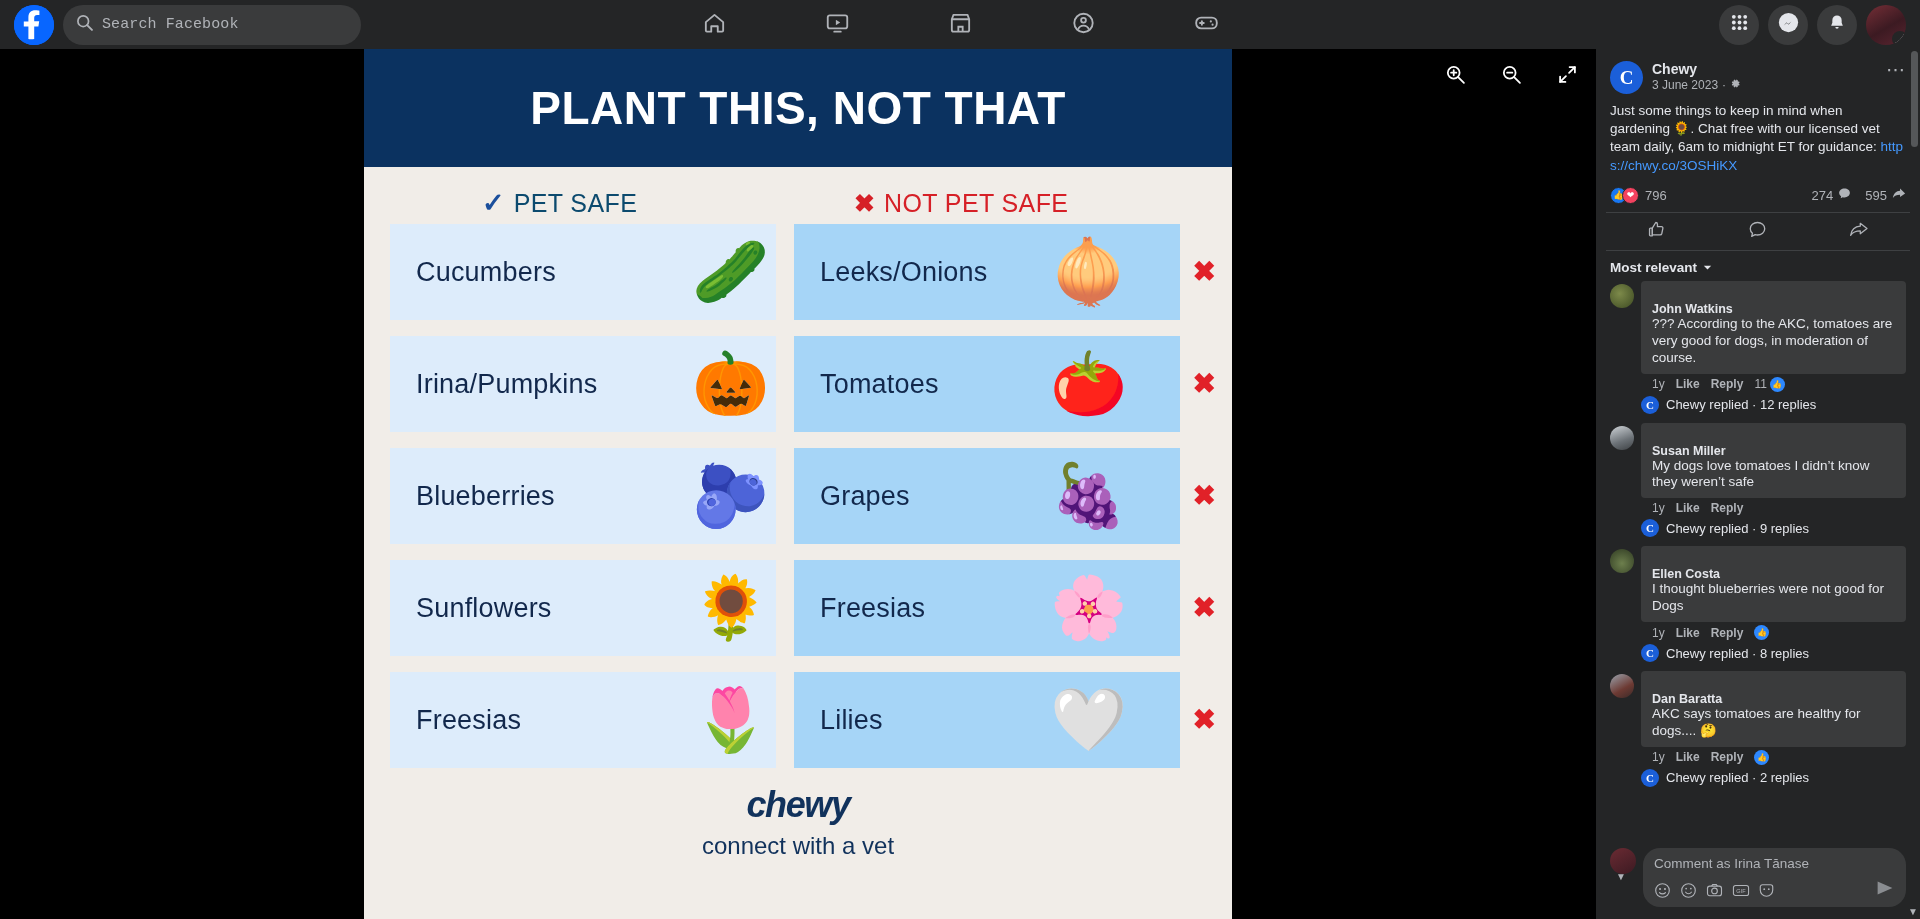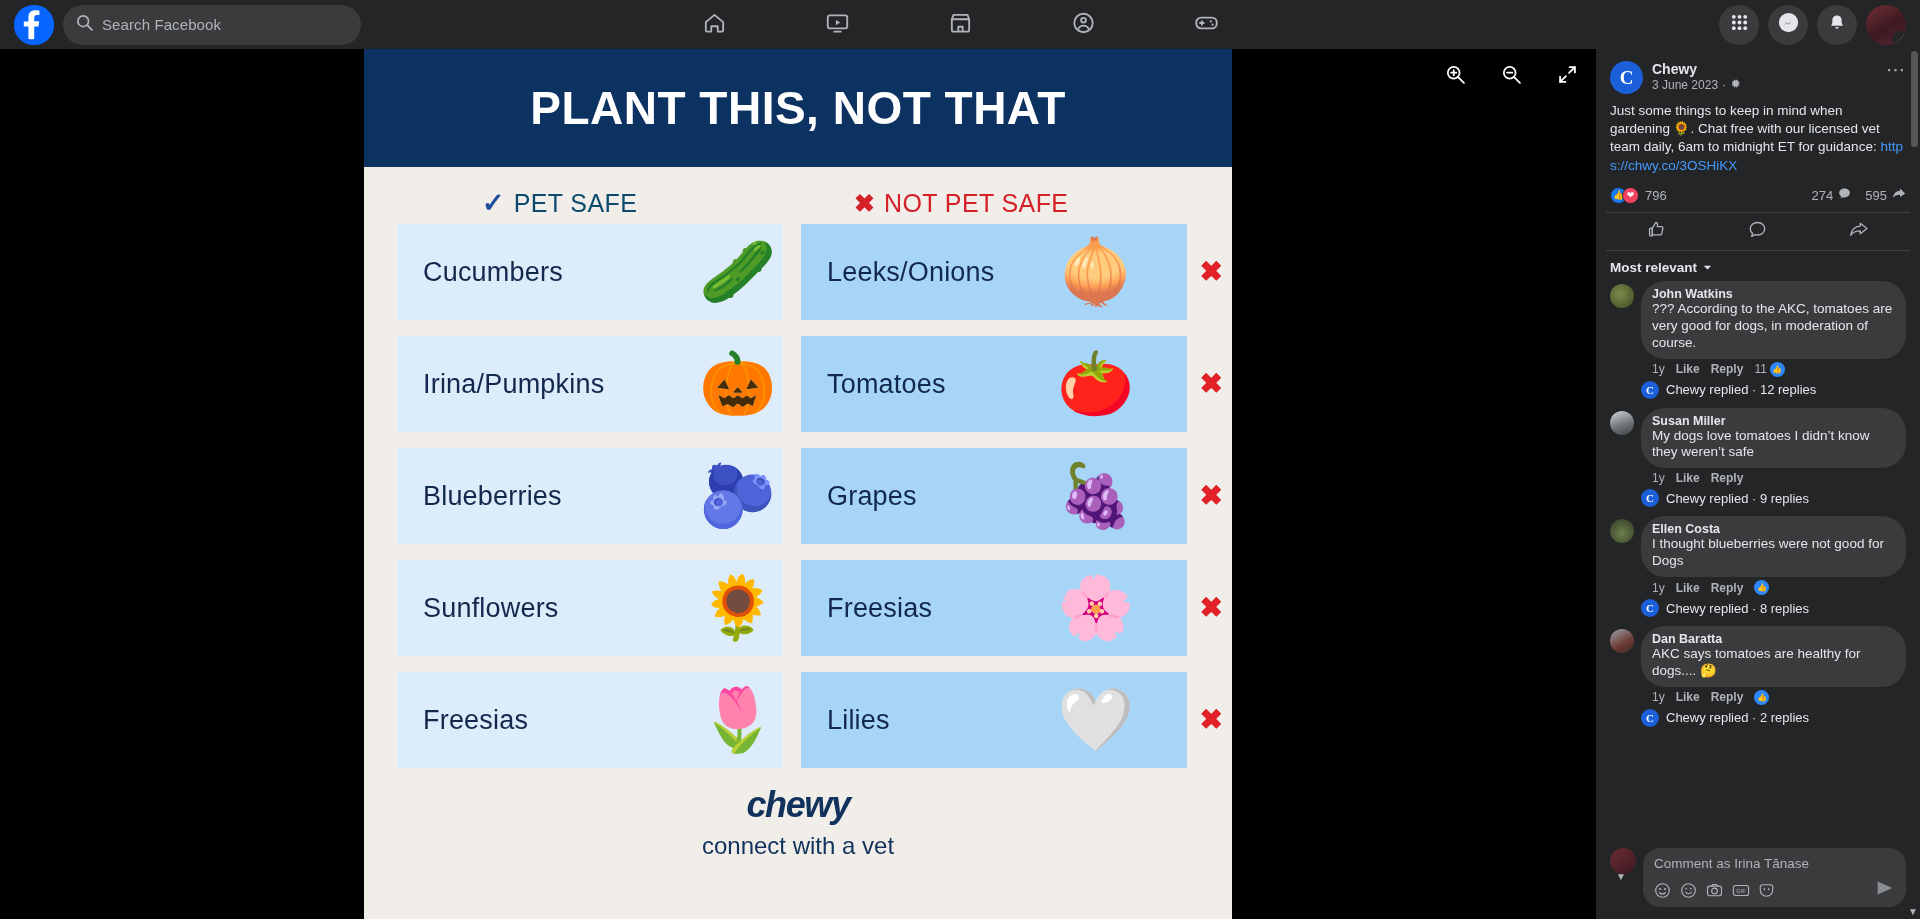--- a/index.html
+++ b/index.html
@@ -19,21 +19,21 @@
   }
   .tb-left { display: flex; align-items: center; gap: 9px; padding-left: 14px; width: 380px; }
   .fb-logo {
     width: 40px; height: 40px; border-radius: 50%;
     background: #0866ff; position: relative; flex: 0 0 auto;
   }
   .fb-logo svg { position: absolute; left: 0; top: 0; }
   .search-pill {
     display: flex; align-items: center; gap: 9px;
     width: 298px; height: 40px; border-radius: 20px;
-    background: #3a3b3c; padding: 0 13px;
+    background: #3a3b3c; padding: 0 13px; font-family: Liberation Mono, monospace;
   }
   .search-pill .sicon { flex: 0 0 auto; }
   .search-ph { color: #b0b3b8; font-size: 15px; letter-spacing: .1px; }
 
   .tb-center {
     position: absolute; left: 50%; transform: translateX(-50%);
     display: flex; align-items: center; gap: 0;
   }
   .nav-tab {
     width: 123px; height: 49px;
@@ -100,21 +100,21 @@
   }
   .chead { display: flex; align-items: center; gap: 9px; }
   .chead.safe { width: 408px; padding-left: 92px; }
   .chead.unsafe { padding-left: 56px; }
   .chead-text { font-size: 25px; letter-spacing: .4px; }
   .chead.safe .chead-text { color: #0c4a6e; text-align: center; }
   .chead.unsafe .chead-text { color: #d62027; }
   .tick { color:#1b4f9c; font-size: 27px; font-weight:700; line-height:1; }
   .cross { color:#d62027; font-size: 25px; font-weight:700; line-height:1; }
 
-  .rows { padding: 0 33px; }
+  .rows { padding: 0 26px; }
   .row { display: flex; gap: 18px; margin-bottom: 16px; height: 96px; }
   .cell {
     position: relative; display: flex; align-items: center;
     padding-left: 26px; overflow: visible;
   }
   .cell.safe { width: 386px; background: #ddecfb; }
   .cell.unsafe { width: 386px; background: #a6d5f7; }
   .cell-label {
     font-size: 27px; color: #12284c; letter-spacing: .2px;
     position: relative; z-index: 2;
@@ -193,21 +193,21 @@
     width: 24px; height: 24px; border-radius: 50%; flex: 0 0 auto; margin-top: 3px;
     background: #4a4b4d;
   }
   .av1 { background: radial-gradient(circle at 40% 40%, #7d8a4a, #3d4a22); }
   .av2 { background: linear-gradient(160deg,#cfd4d8,#6b7176 60%,#3d4144); }
   .av3 { background: radial-gradient(circle at 50% 60%, #6d7f4d, #2f3a22); }
   .av4 { background: linear-gradient(150deg,#9aa3ad,#6d3a33 60%,#3a2a28); }
   .av5 { background: radial-gradient(circle at 50% 45%, #e0a23c, #6b3b12); }
   .cmt-body { flex: 1 1 auto; min-width: 0; }
   .bubble {
-    background: #3a3b3c; border-radius: 24px; padding: 6px 11px 7px 11px;
+    background: #3a3b3c; border-radius: 4px; padding: 21px 11px 7px 11px;
     display: inline-block; max-width: 100%;
   }
   .cmt-name { font-size: 12.5px; font-weight: 700; color: #e4e6eb; }
   .cmt-text { font-size: 13.5px; color: #e4e6eb; line-height: 1.25; }
   .cmt-actions {
     display: flex; align-items: center; gap: 11px;
     padding: 3px 0 2px 11px; font-size: 12px; color: #b0b3b8;
   }
   .ca { cursor: pointer; }
   .ca.strong { font-weight: 700; }

